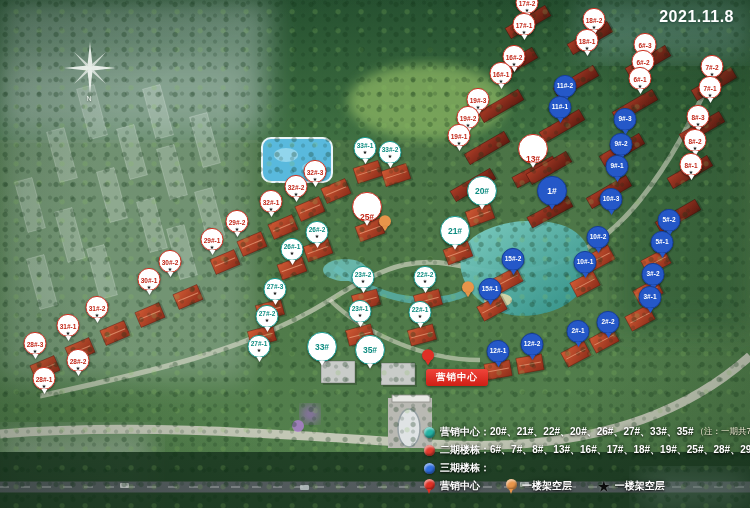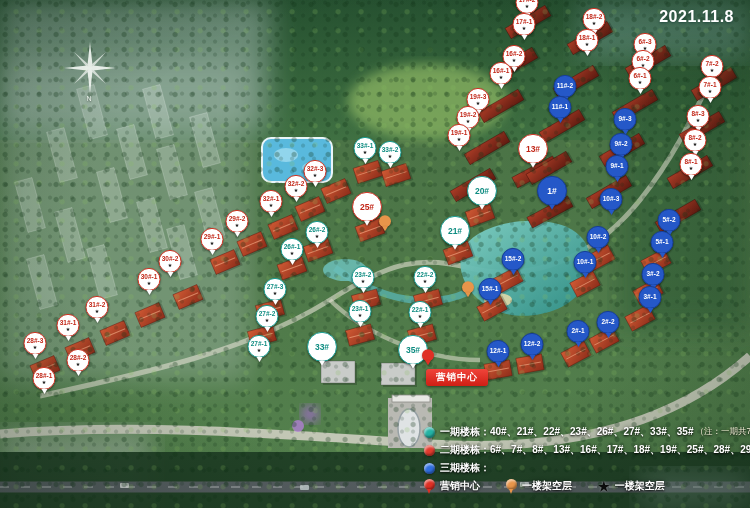--- a/index.html
+++ b/index.html
@@ -21,21 +21,21 @@
   .marker{position:absolute;display:flex;flex-direction:column;align-items:center;
           transform:translate(-50%,-58%);}
   .marker .c{width:21px;height:21px;border-radius:50%;background:#fff;
     display:flex;flex-direction:column;align-items:center;justify-content:center;
     line-height:1;box-shadow:0 1px 2px rgba(0,0,0,.45);border:1.5px solid #999;}
   .marker .lbl{font-size:6.5px;font-weight:bold;white-space:nowrap;}
   .marker .sub{font-size:5px;margin-top:.5px;color:#111;}
   .marker .tail{width:0;height:0;border:3.5px solid transparent;border-top:5.5px solid #fff;
     margin-top:-1.5px;filter:drop-shadow(0 1px 1px rgba(0,0,0,.35));}
   .p1 .c{border-color:#169c90;color:#0e8c81;}
-  .p2 .c{border-color:#cf3322;color:#c22718;}
+  .p2 .c{border-color:#cf3322;color:#c22718;justify-content:flex-end;}
   .p3 .c{background:#2558c8;border-color:#173f97;color:#fff;}
   .p3 .tail{border-top-color:#2558c8;}
   .big .c{width:28px;height:28px;}
   .big .lbl{font-size:8.5px;}
   .amen .c,.mktpin .c{width:12px;height:12px;border:none;}
   .amen .c{background:#e8954a;}
   .amen .tail{border-top-color:#e8954a;}
   .mktpin .c{background:#e03025;}
   .mktpin .tail{border-top-color:#e03025;}
 
@@ -778,21 +778,21 @@
           <span class="sub">★</span>
         </span>
         <span class="tail"></span>
       </div>
       <div class="marker p1 big" style="left: 322px; top: 353px;">
         <span class="c">
           <span class="lbl">33#</span>
         </span>
         <span class="tail"></span>
       </div>
-      <div class="marker p1 big" style="left: 370px; top: 356px; margin-left: 43px;">
+      <div class="marker p1 big" style="left: 370px; top: 356px;">
         <span class="c">
           <span class="lbl">35#</span>
         </span>
         <span class="tail"></span>
       </div>
       <div class="marker p3" style="left: 565px; top: 92px;">
         <span class="c">
           <span class="lbl">11#-2</span>
         </span>
         <span class="tail"></span>
@@ -917,22 +917,22 @@
         <span class="c"></span>
         <span class="tail"></span>
       </div>
     </div>
 
   <div id="mkt-banner">营销中心</div>
 
   <div id="legend">
     <div class="lrow">
       <span class="lic c1"></span>
-      <span>一期楼栋：</span>
-        <span>40#、21#、22#、23#、26#、27#、33#、35#</span>
+      <span>营销中心：</span>
+        <span>20#、21#、22#、20#、26#、27#、33#、35#</span>
       <span class="note">（注：一期共7栋楼180套住宅）</span>
     </div>
     <div class="lrow">
       <span class="lic c2"></span>
       <span>二期楼栋：</span>
         <span>6#、7#、8#、13#、16#、17#、18#、19#、25#、28#、29#、30#、31#、32#</span>
     </div>
     <div class="lrow">
       <span class="lic c3"></span>
       <span>三期楼栋：</span>

